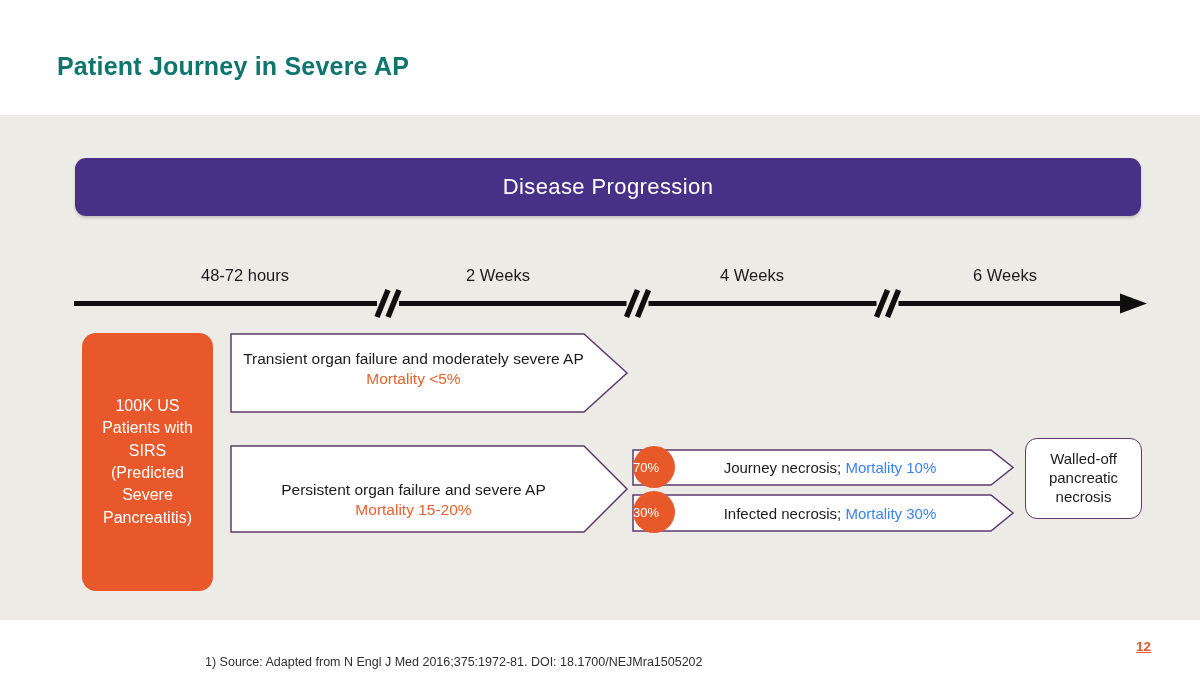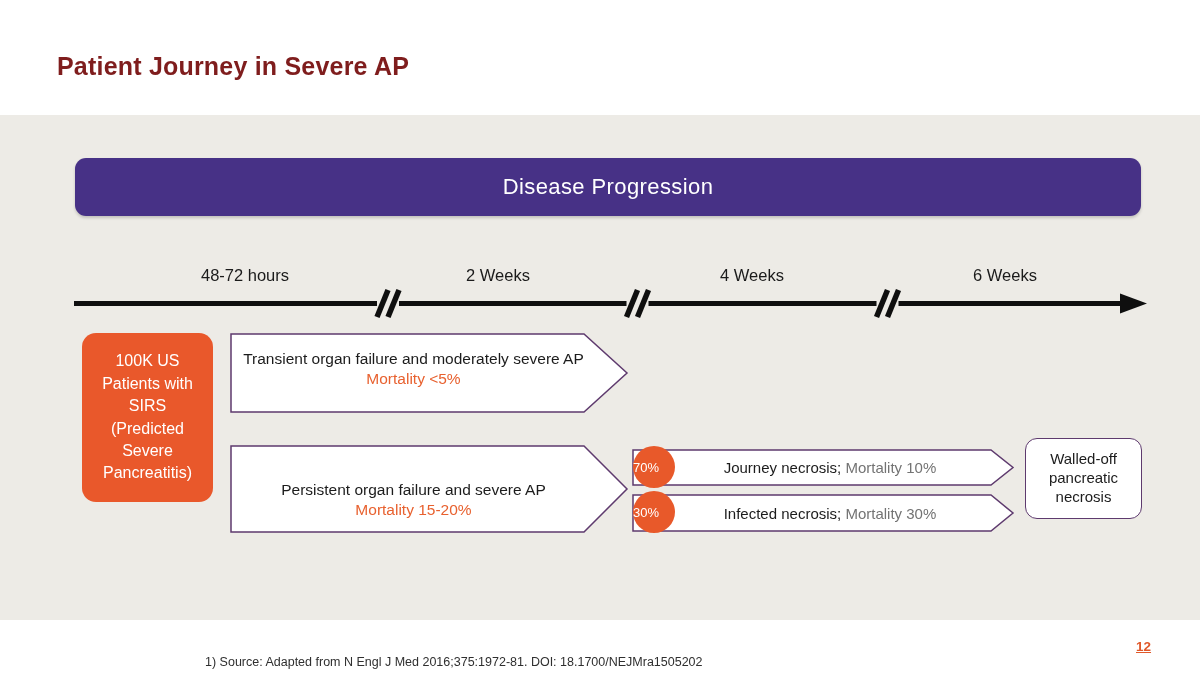--- a/index.html
+++ b/index.html
@@ -1,47 +1,47 @@
 <!DOCTYPE html>
 <html><head>
 <meta charset="utf-8">
 <style>
   html,body{margin:0;padding:0;}
   body{width:1200px;height:675px;overflow:hidden;
        font-family:"Liberation Sans","DejaVu Sans",sans-serif;background:#ffffff;}
   .slide{position:relative;width:1200px;height:675px;background:#ffffff;}
 
   .title{position:absolute;left:57px;top:52px;font-size:25px;font-weight:600;
-         color:#7f1d1d;letter-spacing:.2px;}
+         color:#0f766e;letter-spacing:.2px;}
 
   .panel{position:absolute;left:0;top:115px;width:1200px;height:505px;background:#edebe6;}
 
   .banner{position:absolute;left:75px;top:158px;width:1066px;height:58px;
           background:#473186;border-radius:11px;display:flex;align-items:center;
           justify-content:center;box-shadow:0 2px 3px rgba(0,0,0,.18);}
   .banner span{color:#ffffff;font-size:22px;font-weight:500;letter-spacing:.4px;}
 
   .tl-label{position:absolute;top:266px;width:160px;text-align:center;
             font-size:16.5px;font-weight:500;color:#1b1b1b;}
 
   svg.diagram{position:absolute;left:0;top:0;width:1200px;height:675px;}
 
-  .patients-box{position:absolute;left:82px;top:333px;width:131px;height:169px;
+  .patients-box{position:absolute;left:82px;top:333px;width:131px;height:258px;
                 background:#e9582b;border-radius:14px;display:flex;align-items:center;
                 justify-content:center;text-align:center;padding:4px 10px;box-sizing:border-box;}
   .patients-box span{color:#ffffff;font-size:16px;font-weight:500;line-height:1.4;}
 
   .arrow-text{position:absolute;display:flex;flex-direction:column;align-items:center;
               justify-content:center;text-align:center;}
   .arrow-text .l1{font-size:15.5px;font-weight:500;color:#1c1c1c;line-height:1.3;}
   .arrow-text .l2{font-size:15.5px;font-weight:500;color:#e8612f;line-height:1.3;}
 
   .mini-text{position:absolute;display:flex;align-items:center;justify-content:center;
              font-size:15px;font-weight:500;color:#1c1c1c;}
-  .mini-text .orange{color:#737373;white-space:pre;}
+  .mini-text .orange{color:#3b82f6;white-space:pre;}
 
   .pct-circle{position:absolute;width:42px;height:42px;border-radius:50%;
               background:#e8592a;display:flex;align-items:center;justify-content:flex-start;
               color:#ffffff;font-size:13px;font-weight:500;}
 
   .outcome-box{position:absolute;left:1025px;top:438px;width:117px;height:81px;
                background:#ffffff;border:1.5px solid #5e3a6e;border-radius:12px;
                display:flex;align-items:center;justify-content:center;text-align:center;
                box-sizing:border-box;padding:2px 6px;}
   .outcome-box span{font-size:15px;font-weight:500;color:#1c1c1c;line-height:1.25;}

